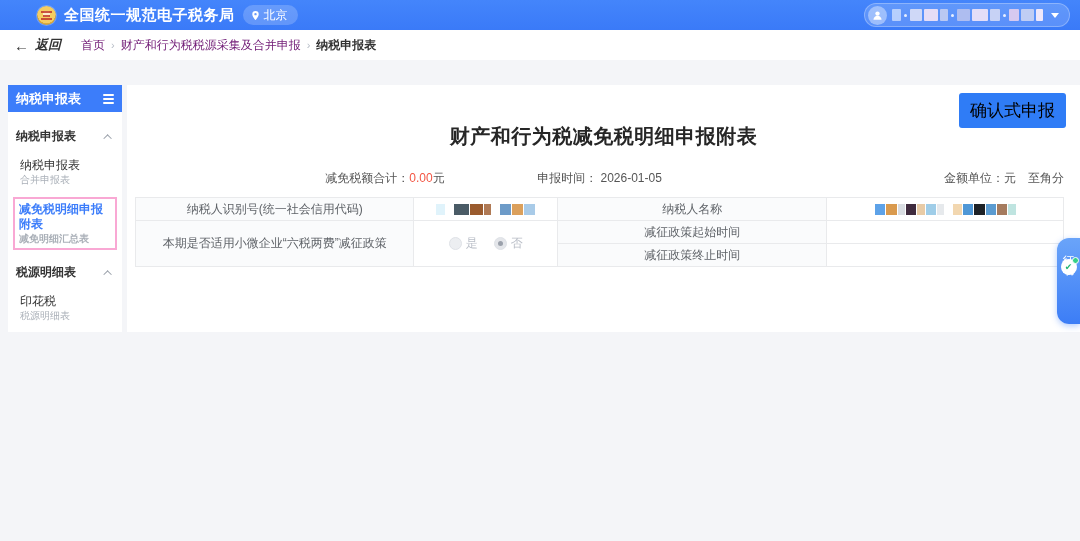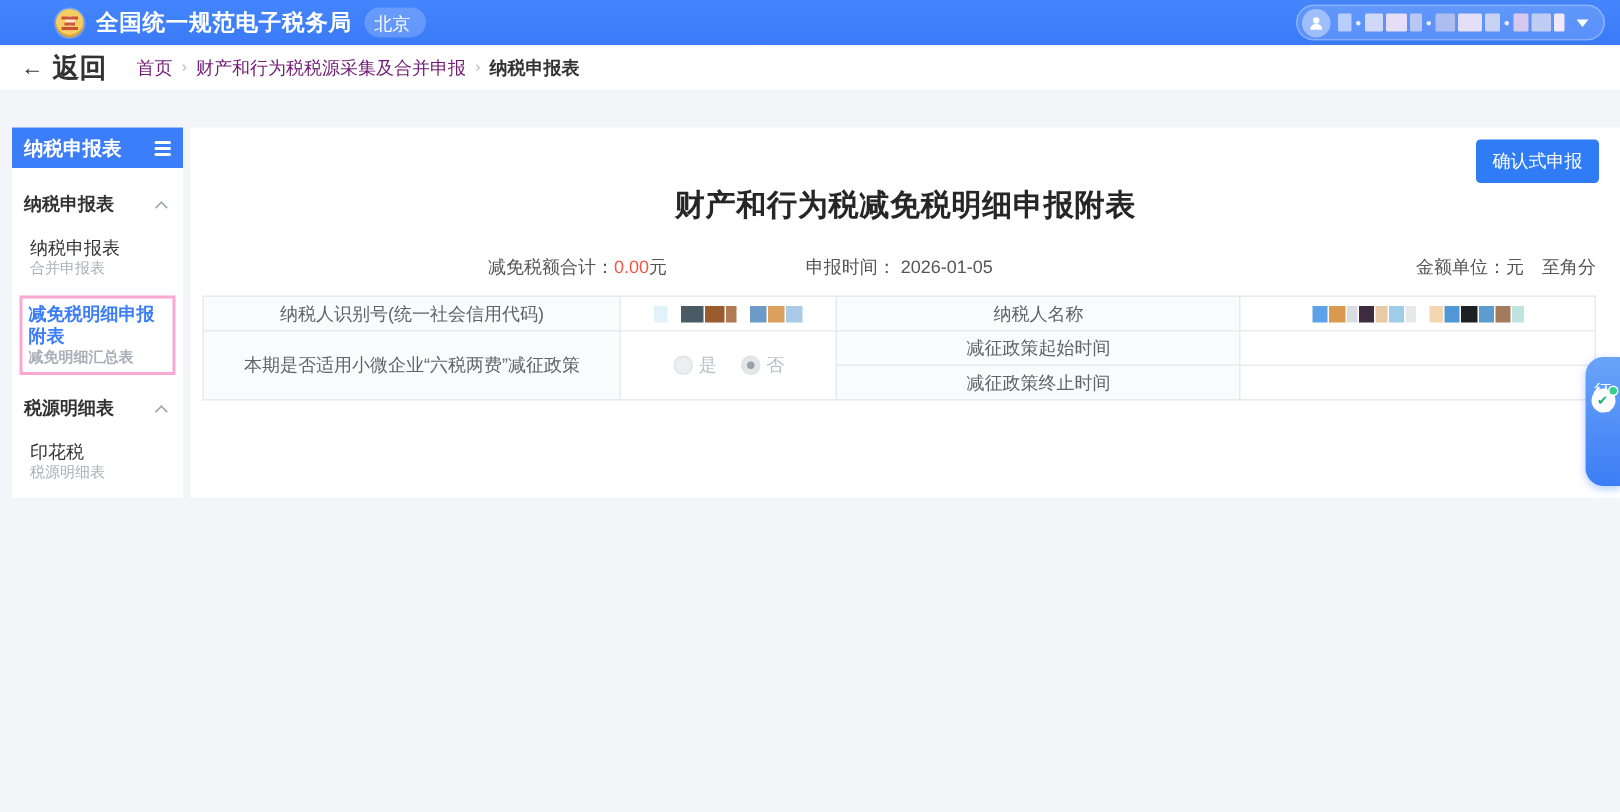--- a/index.html
+++ b/index.html
@@ -29,21 +29,20 @@
       linear-gradient(#c23b2e,#c23b2e) 0 0/11px 2px no-repeat,
       linear-gradient(#c23b2e,#c23b2e) 2px 4px/7px 2px no-repeat,
       linear-gradient(#c23b2e,#c23b2e) 0 7px/11px 2px no-repeat;
     opacity:.85;
   }
   .app-title { color: #fff; font-size: 15px; font-weight: bold; letter-spacing: .5px; }
   .loc-badge {
     display: flex; align-items: center; gap: 3px; height: 20px; padding: 0 10px 0 7px;
     background: rgba(255,255,255,.2); border-radius: 11px; color: #fff; font-size: 12px;
     cursor: pointer;
-    flex-direction: column;
   }
   .loc-badge svg { width: 11px; height: 11px; }
   .user-pill {
     display: flex; align-items: center; gap: 5px;
     height: 24px; padding: 0 10px 0 3px; border-radius: 13px;
     background: rgba(255,255,255,.16); border: 1px solid rgba(255,255,255,.28);
     cursor: pointer;
   }
   .avatar {
     width: 19px; height: 19px; border-radius: 50%; background: rgba(255,255,255,.4);
@@ -59,21 +58,21 @@
     border-top: 5px solid #fff;
   }
 
   
   .crumbbar {
     height: 30px; background: #fff; display: flex; align-items: center;
     padding: 0 14px; gap: 6px;
   }
   .back-btn { display:flex; align-items:center; gap:6px; cursor:pointer; color:#333; }
   .back-arrow { font-size: 15px; line-height: 1; }
-  .back-label { font-size: 18px; font-weight: bold; }
+  .back-label { font-size: 13px; font-weight: bold; font-style: italic; }
   .crumbs { display: flex; align-items: center; gap: 6px; margin-left: 14px; font-size: 12px; }
   .crumb-link { color: #701a75; cursor: pointer; }
   .crumb-sep { color: #b6bcc6; font-size: 11px; }
   .crumb-current { color: #333; font-weight: bold; }
 
   
   .content { display: flex; gap: 5px; margin: 25px 0 0 8px; height: 247px; }
 
   
   .sidebar { width: 114px; background: #fff; position: relative; flex: none; }
@@ -98,21 +97,21 @@
   .sb-item-sub { font-size: 10px; color: #aab0b8; line-height: 13px; }
   .sb-item.active .sb-item-title { color: #3c7dfa; }
   .hl-box { border: 2px solid #f9a8d4; padding: 3px 2px 3px 0; margin: 0 -3px 10px -3px; font-weight: bold; }
   .hl-box .sb-item { margin-bottom: 0; }
   .sb-gap { height: 4px; }
 
   
   .panel { flex: 1; background: #fff; position: relative; }
   .confirm-btn {
     position: absolute; top: 8px; right: 14px;
-    background: #2f7cf6; color: #ffffff; font-size: 12px; padding: 6px 11px;
+    background: #2f7cf6; color: #000000; font-size: 17px; padding: 6px 11px;
     border: none; border-radius: 3px; cursor: pointer;
   }
   .panel-title {
     margin-top: 38px; text-align: center;
     font-size: 20px; font-weight: bold; color: #262626; letter-spacing: .5px;
   }
   .info-row {
     display: flex; margin: 20px 16px 0 8px; font-size: 12px; color: #555;
     align-items: center;
   }

